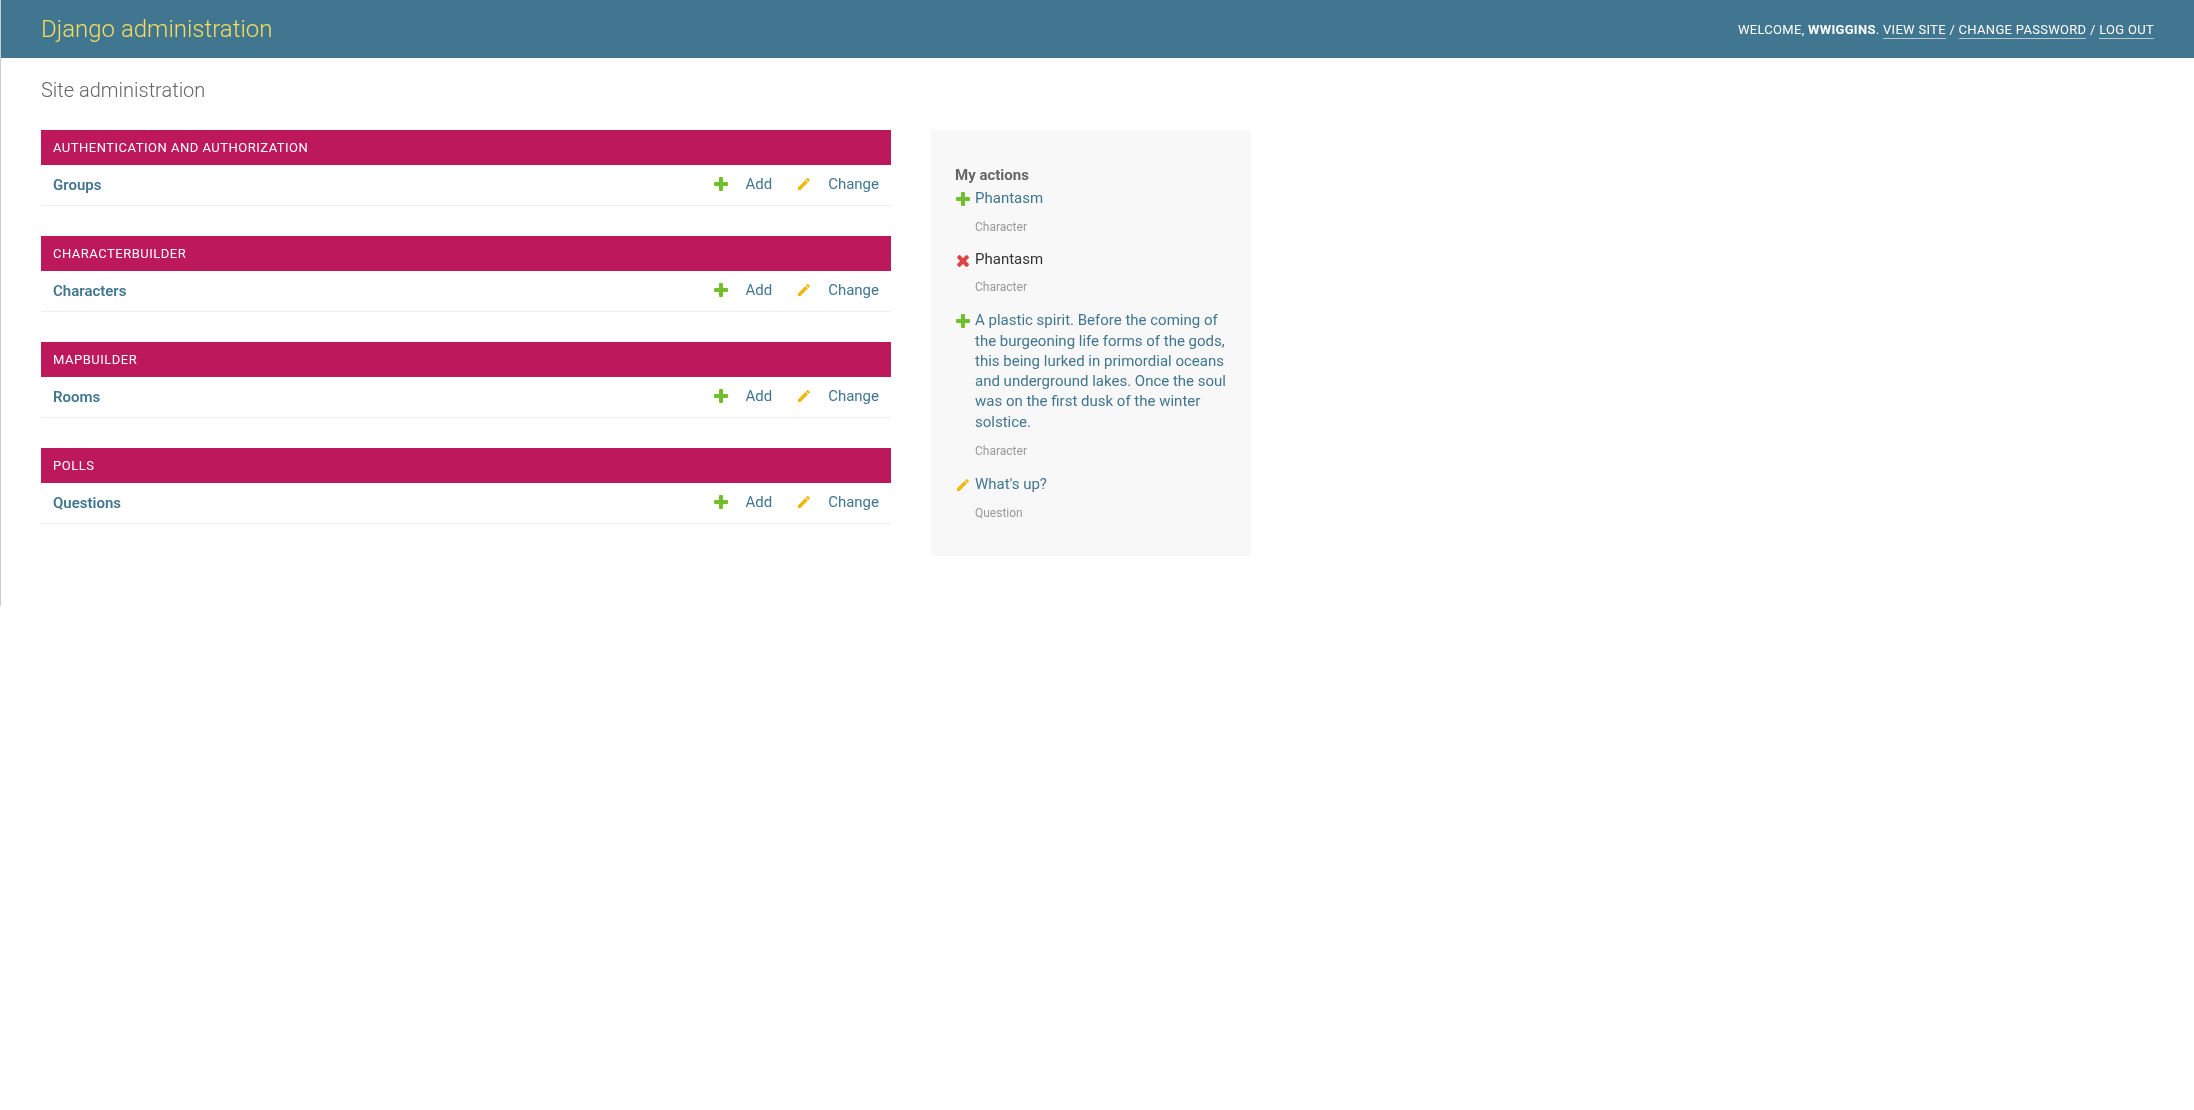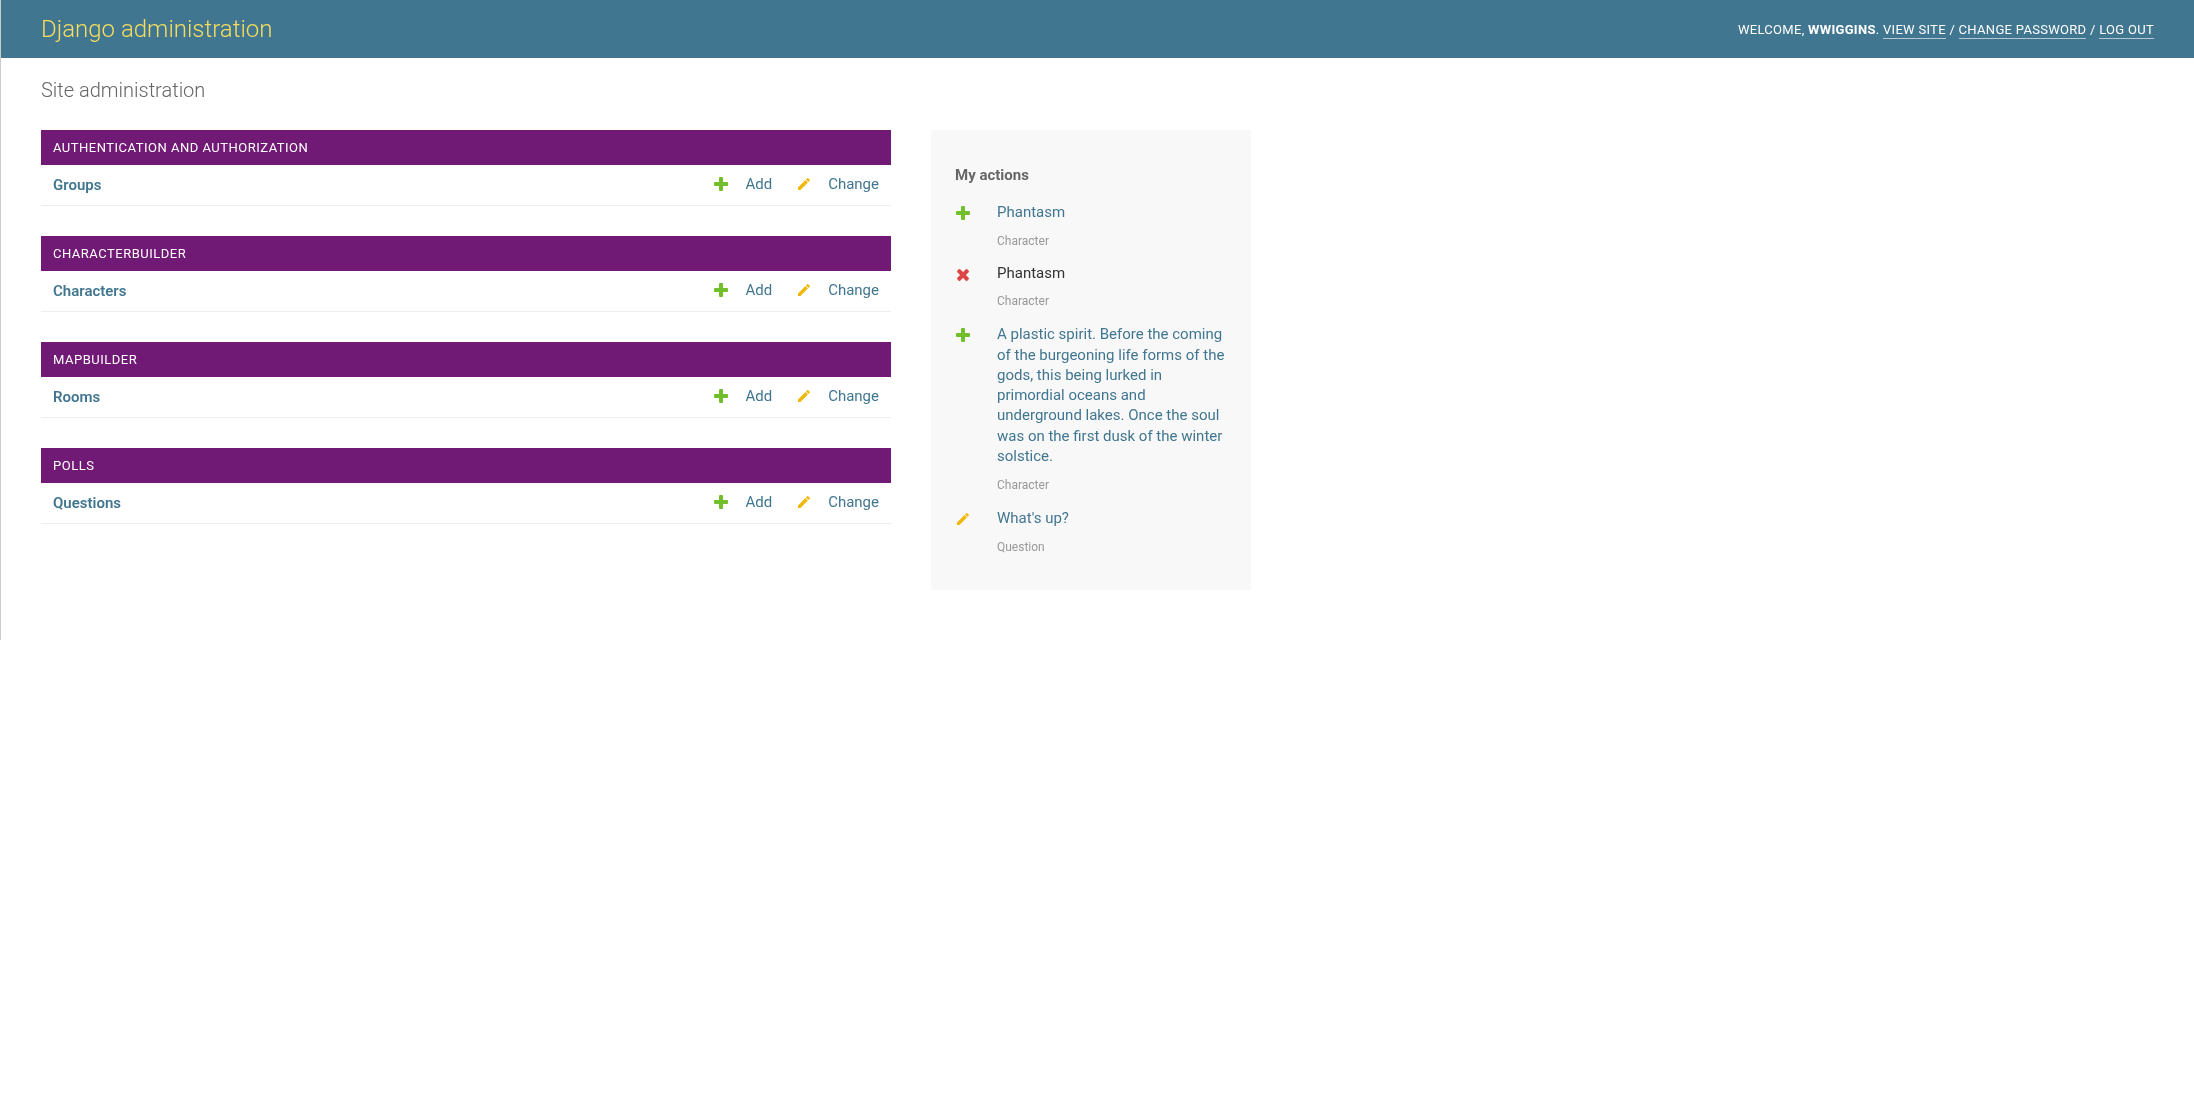--- a/index.html
+++ b/index.html
@@ -48,21 +48,21 @@
   align-items: flex-start;
 }
 #content-main { flex: 1; max-width: 850px; }
 #content-related { width: 320px; }
 
 .module {
   margin-bottom: 30px;
   background: #fff;
 }
 .module caption, .module h2 {
-  background: #701a75;
+  background: #be185d;
   color: #fff;
   font-size: 13px;
   font-weight: 400;
   letter-spacing: 0.5px;
   text-align: left;
   padding: 10px 12px;
   text-transform: uppercase;
 }
 .module table {
   width: 100%;
@@ -114,26 +114,26 @@
   font-size: 20px;
   font-weight: 400;
   text-transform: none;
   letter-spacing: 0;
   border-bottom: 1px solid #ddd;
 }
 #recent-actions-module h3 {
   color: #666;
   font-size: 15px;
   font-weight: 700;
-  margin: 16px 0 18px;
+  margin: 16px 0 4px;
 }
 .actionlist { list-style: none; padding: 0; }
 .actionlist li {
   display: flex;
-  gap: 26px;
+  gap: 4px;
   align-items: flex-start;
   margin-bottom: 16px;
 }
 .actionlist .act-icon { flex: 0 0 16px; margin-top: 3px; }
 .actionlist .act-body a {
   color: #417690;
   text-decoration: none;
   font-size: 15px;
   line-height: 1.35;
   display: block;

